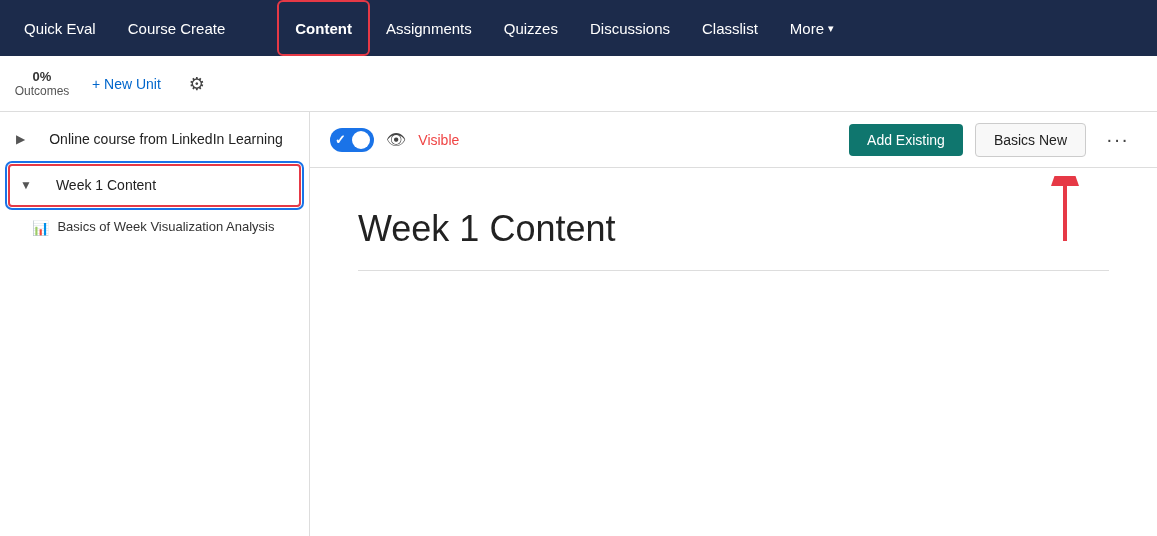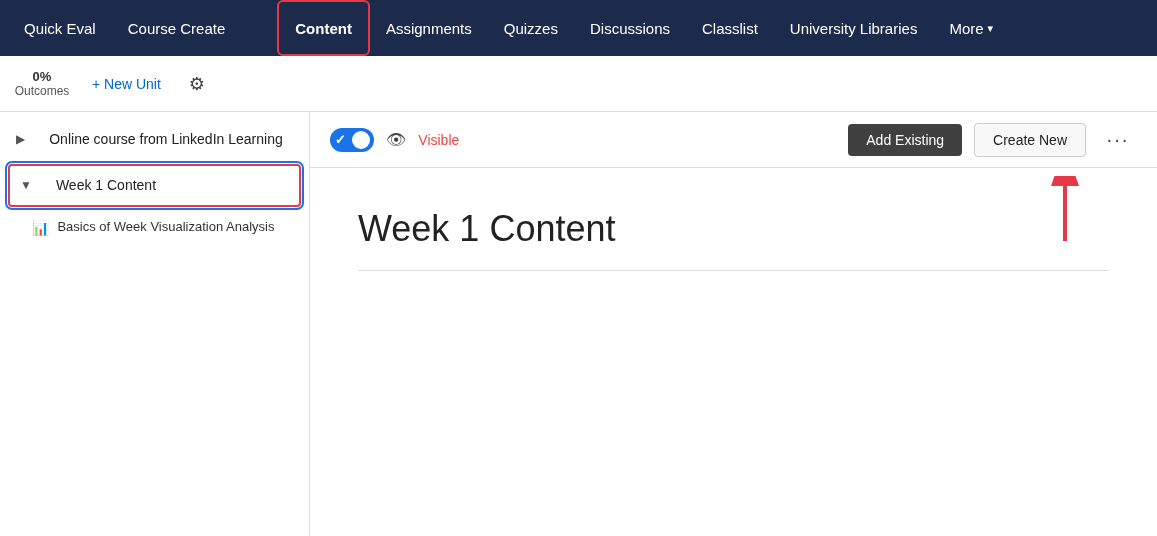--- a/index.html
+++ b/index.html
@@ -172,21 +172,21 @@
       top: 4px;
       color: #fff;
       font-size: 13px;
       font-weight: bold;
     }
     .visible-eye { font-size: 16px; color: #444; }
     .visible-label { font-size: 14px; color: #ef4444; }
 
     .toolbar-spacer { flex: 1; }
     .add-existing-btn {
-      background: #404040;
+      background: #0f766e;
       color: #fff;
       border: none;
       border-radius: 4px;
       padding: 8px 18px;
       font-size: 14px;
       font-weight: 500;
       cursor: pointer;
     }
     .create-new-btn {
       background: #f8f8f8;
@@ -254,23 +254,20 @@
     <span>Assignments</span>
   </div>
   <div class="nav-item">
     <span>Quizzes</span>
   </div>
   <div class="nav-item">
     <span>Discussions</span>
   </div>
   <div class="nav-item">
     <span>Classlist</span>
-  </div>
-  <div class="nav-item">
-    <span>University Libraries</span>
   </div>
   <div class="nav-item">
     <span>More</span>
     <span class="chevron">▾</span>
   </div>
 </nav>
 
 <div class="sub-header">
   <div class="outcomes-section">
     <span class="outcomes-pct">0%</span>
@@ -316,21 +313,21 @@
       </div>
       <span class="visible-eye">👁</span>
       <span class="visible-label">Visible</span>
 
       <div class="toolbar-spacer"></div>
 
       <button class="add-existing-btn">
         <span>Add Existing</span>
       </button>
       <button class="create-new-btn">
-        <span>Create New</span>
+        <span>Basics New</span>
       </button>
       <button class="three-dots-btn">
         <span>···</span>
       </button>
     </div>
 
     <div class="content-body">
 
       <svg class="arrow-svg" style="position:absolute;right:62px;top:8px;" width="60" height="70">
         <defs>

